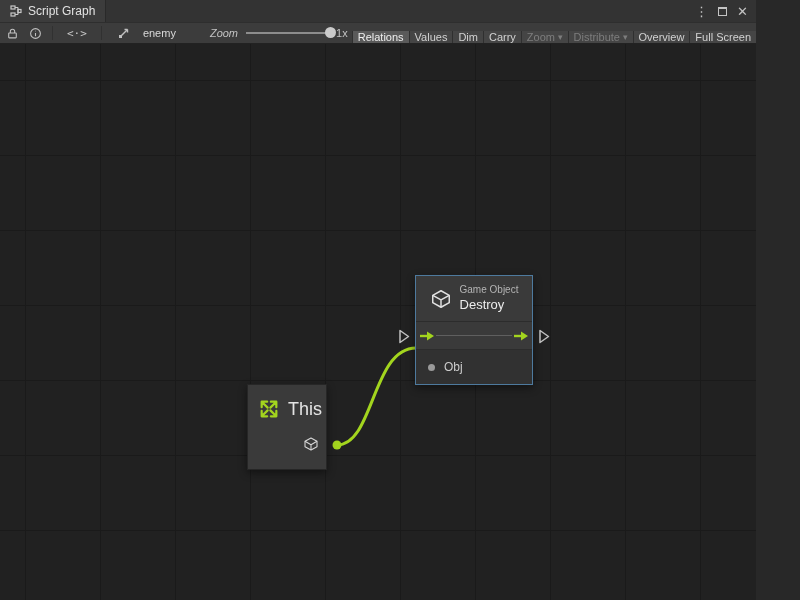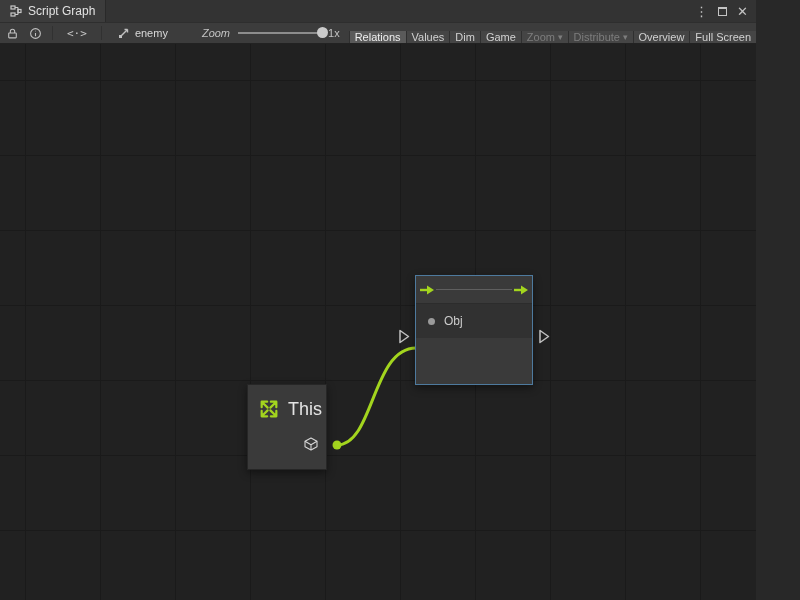--- a/index.html
+++ b/index.html
@@ -18,21 +18,21 @@
   .glyph-btn { font-size:13px; line-height:1; cursor:default; }
   .maximize-box { width:9px; height:9px; border:1px solid #c4c4c4; border-top-width:2px; display:inline-block; }
 
   
   .toolbar { height:22px; background:#3c3c3c; border-top:1px solid #2e2e2e;
              border-bottom:1px solid #222222; display:flex; align-items:center;
              font-size:11px; color:#cfcfcf; flex:0 0 auto; }
   .tb-icon { display:flex; align-items:center; justify-content:center; }
   .tb-sep { width:1px; height:14px; background:#313131; }
   .code-glyph { font-family:"DejaVu Sans Mono", monospace; font-size:11px; color:#c8c8c8; }
-  .graph-name { color:#d8d8d8; margin-left:5px; }
+  .graph-name { color:#d8d8d8; margin-left:13px; }
   .zoom-label { color:#c2c2c2;font-style:italic; }
   .slider { position:relative; width:88px; height:10px; }
   .slider-track { position:absolute; left:0; right:0; top:4px; height:2px; background:#8d8d8d; }
   .slider-handle { position:absolute; right:-2px; top:-1px; width:11px; height:11px;
                    border-radius:50%; background:#cbcbcb; }
   .zoom-value { color:#c2c2c2; }
   .tb-buttons { margin-left:auto; display:flex; align-items:flex-end; height:100%; }
   .tb-btn { display:flex; align-items:center; gap:3px; padding:0 5px; color:#d2d2d2;
             background:#454545; border-left:1px solid #2f2f2f; cursor:default; white-space:nowrap; }
   .tb-btn.active { background:#5a5a5a; color:#efefef; }
@@ -133,21 +133,21 @@
       <div class="tb-btn active">
         <span>Relations</span>
       </div>
       <div class="tb-btn">
         <span>Values</span>
       </div>
       <div class="tb-btn">
         <span>Dim</span>
       </div>
       <div class="tb-btn">
-        <span>Game</span>
+        <span>Carry</span>
       </div>
       <div class="tb-btn disabled">
         <span>Zoom</span>
         <span class="dd-arrow">▾</span>
       </div>
       <div class="tb-btn disabled">
         <span>Distribute</span>
         <span class="dd-arrow">▾</span>
       </div>
       <div class="tb-btn">
@@ -182,20 +182,32 @@
         <span class="tb-icon">
           <svg width="16" height="16" viewBox="0 0 24 24" fill="none" stroke="#d8d8d8" stroke-width="1.6" stroke-linejoin="round">
             <path d="M12 3 L21 8 V16 L12 21 L3 16 V8 Z"></path>
             <path d="M3 8 L12 13 L21 8 M12 13 V21"></path>
           </svg>
         </span>
       </div>
     </div>
 
     <div class="node node-destroy">
+      <div class="destroy-header">
+        <span class="tb-icon">
+          <svg width="22" height="22" viewBox="0 0 24 24" fill="none" stroke="#e2e2e2" stroke-width="1.6" stroke-linejoin="round">
+            <path d="M12 3 L21 8 V16 L12 21 L3 16 V8 Z"></path>
+            <path d="M3 8 L12 13 L21 8 M12 13 V21"></path>
+          </svg>
+        </span>
+        <span class="destroy-titles">
+          <span class="destroy-category">Game Object</span>
+          <span class="destroy-title">Destroy</span>
+        </span>
+      </div>
       <div class="flow-row">
         <span class="tb-icon">
           <svg width="16" height="12" viewBox="0 0 16 12">
             <line x1="1" y1="6" x2="9" y2="6" stroke="#a3d51e" stroke-width="2.4"></line>
             <polygon points="8,1.5 15,6 8,10.5" fill="#a3d51e"></polygon>
           </svg>
         </span>
         <span class="flow-line"></span>
         <span class="tb-icon">
           <svg width="16" height="12" viewBox="0 0 16 12">

